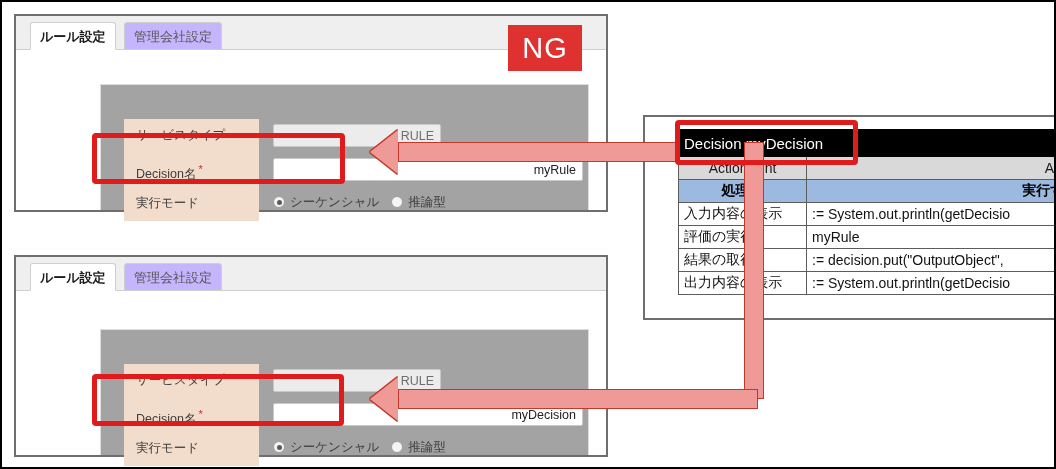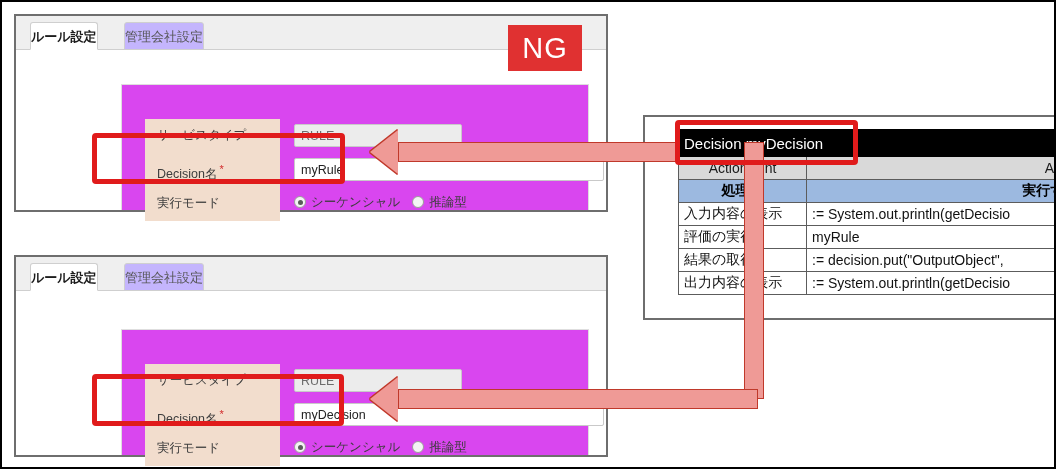--- a/index.html
+++ b/index.html
@@ -36,21 +36,21 @@
     height: 34px;
     background: #efefef;
     border-bottom: 1px solid #cfcfcf;
     box-sizing: border-box;
   }
   .tab {
     position: absolute;
     top: 6px;
     height: 28px;
     line-height: 27px;
-    padding: 0 0;
+    padding: 0 9px;
     font-size: 13px;
     box-sizing: border-box;
     white-space: nowrap;
     text-align: center;
   }
   .tab.active {
     left: 14px;
     background: #ffffff;
     color: #1c1c1c;
     font-weight: bold;
@@ -79,25 +79,24 @@
     z-index: 6;
   }
   #badge-ng { left: 489px; top: 23px; margin-left: 17px; }
   #badge-ok { left: 489px; top: 268px; }
 
   
   .formcard {
     position: absolute;
     left: 84px;
     right: 17px;
-    background: #d946ef;
+    background: #a3a3a3;
     border: 1px solid #dedede;
     border-bottom: none;
     box-sizing: border-box;
-    margin-left: 21px;
   }
   #panel-ng .formcard { top: 68px; bottom: 0; }
   #panel-ok .formcard { top: 72px; bottom: 0; }
 
   .frow {
     position: absolute;
     left: 23px;
     right: 0;
     height: 34px;
   }
@@ -128,20 +127,21 @@
     line-height: 22px;
     font-size: 12.5px;
     padding: 0 6px;
     box-sizing: border-box;
     background: #ffffff;
     border: 1px solid #c9c9c9;
     border-radius: 2px;
     color: #222222;
     white-space: nowrap;
     overflow: hidden;
+    text-align: right;
   }
   .textbox.readonly {
     background: #ececec;
     color: #6d6d6d;
   }
   .radios {
     position: absolute;
     top: 7px; left: 14px;
     font-size: 12.5px;
     color: #3d3d3d;

